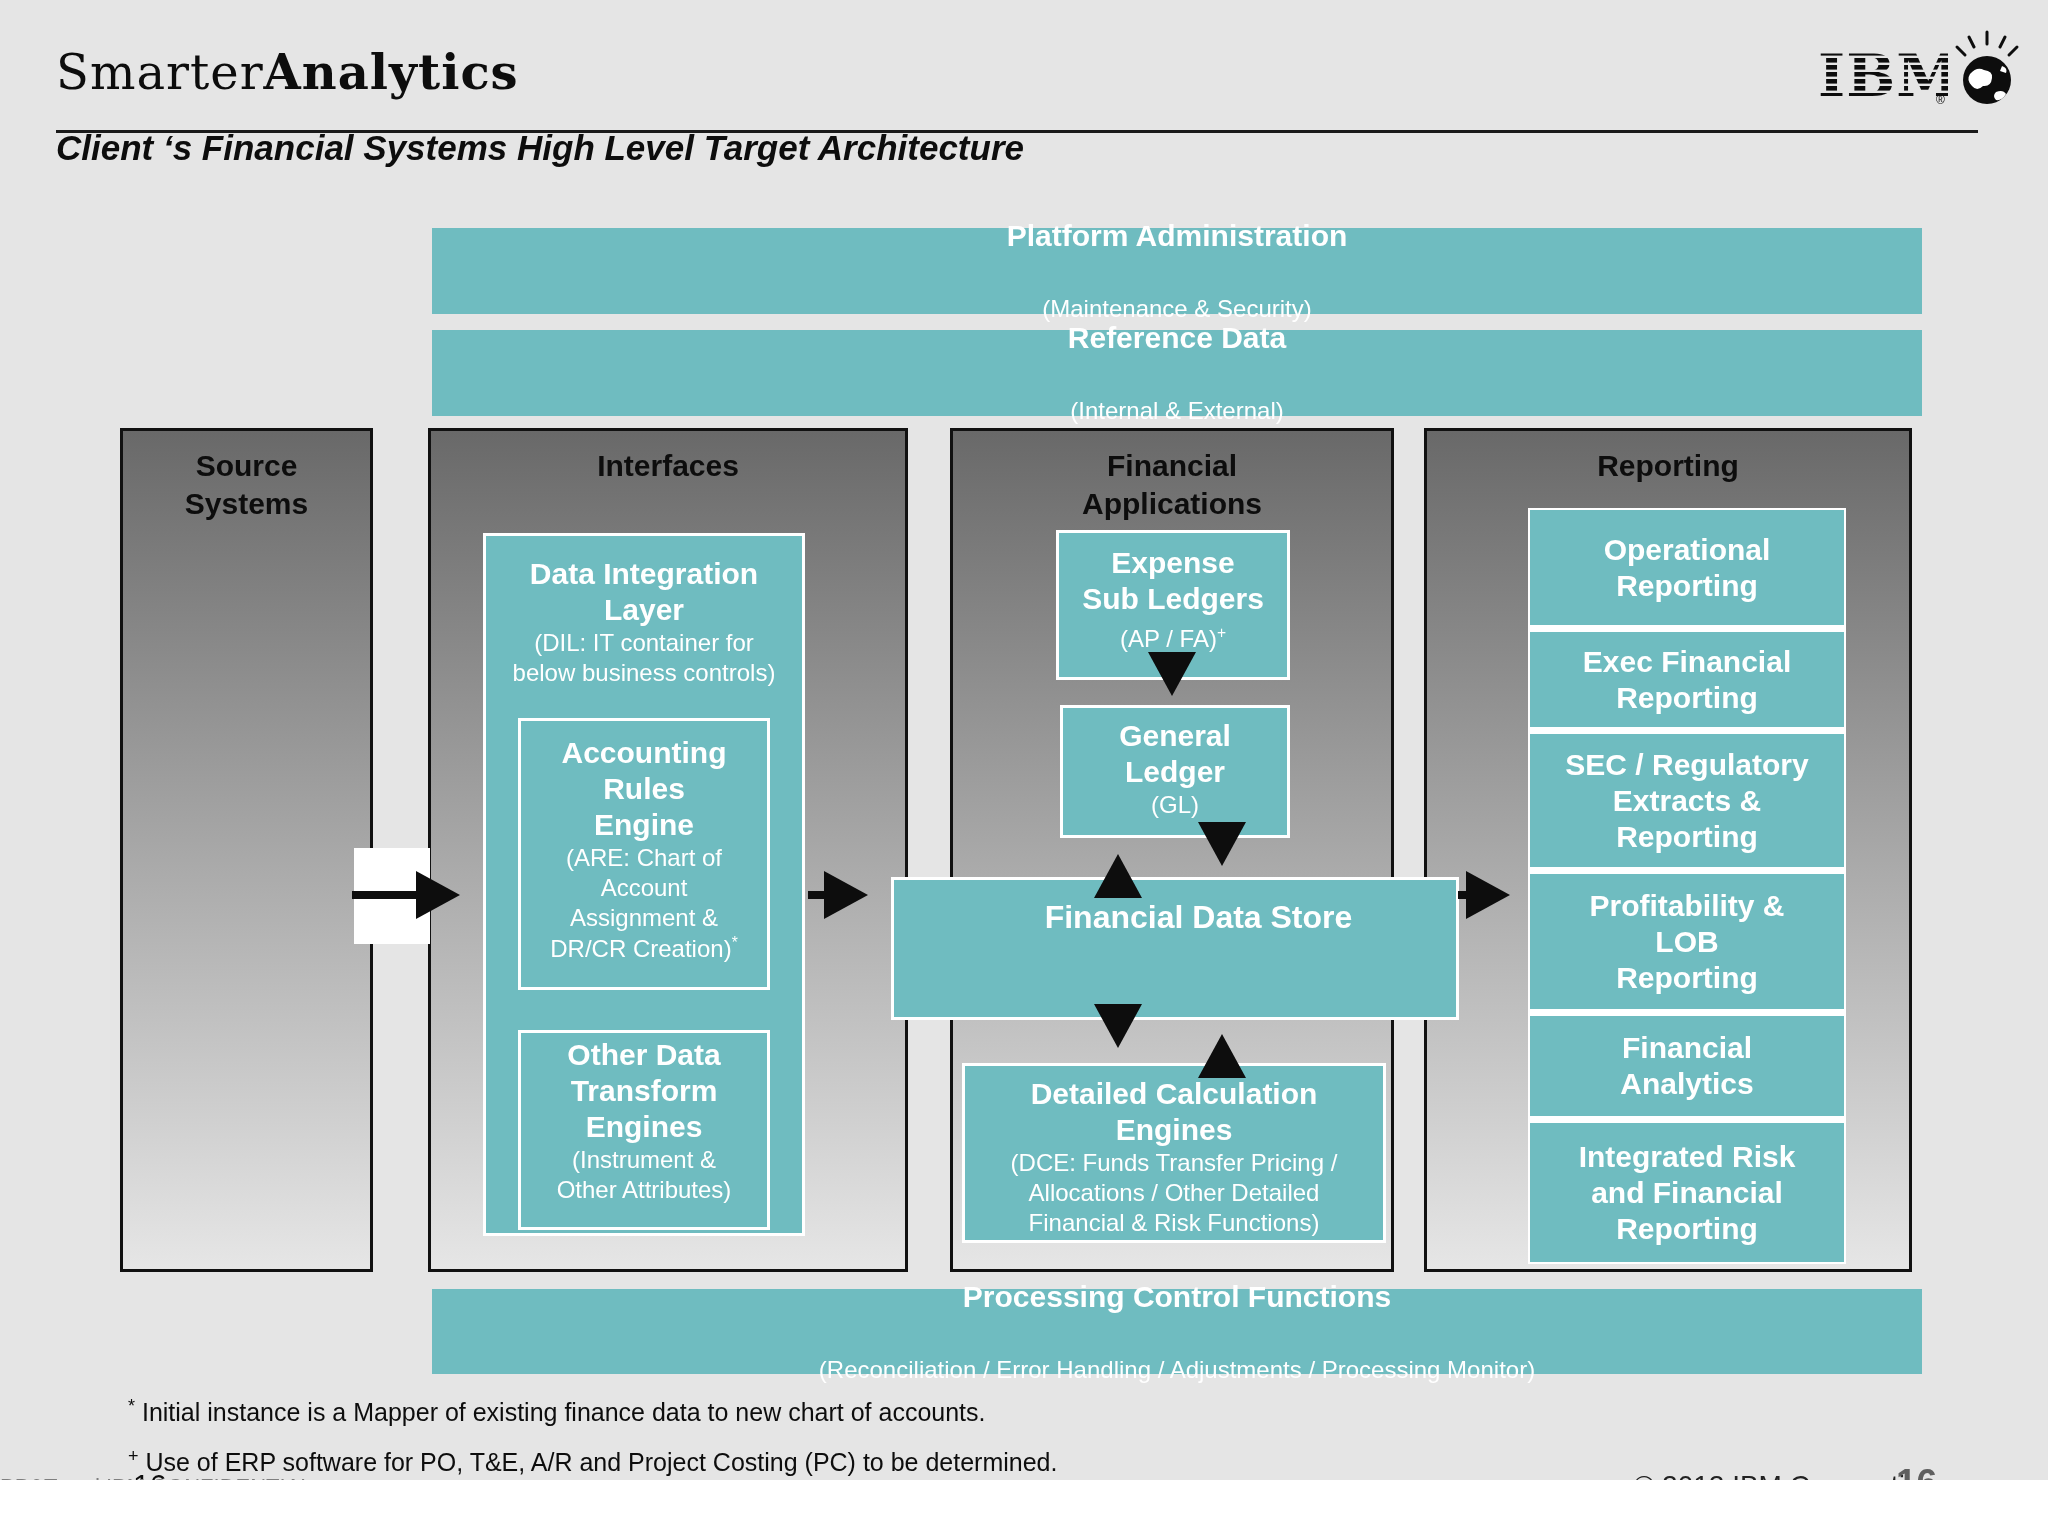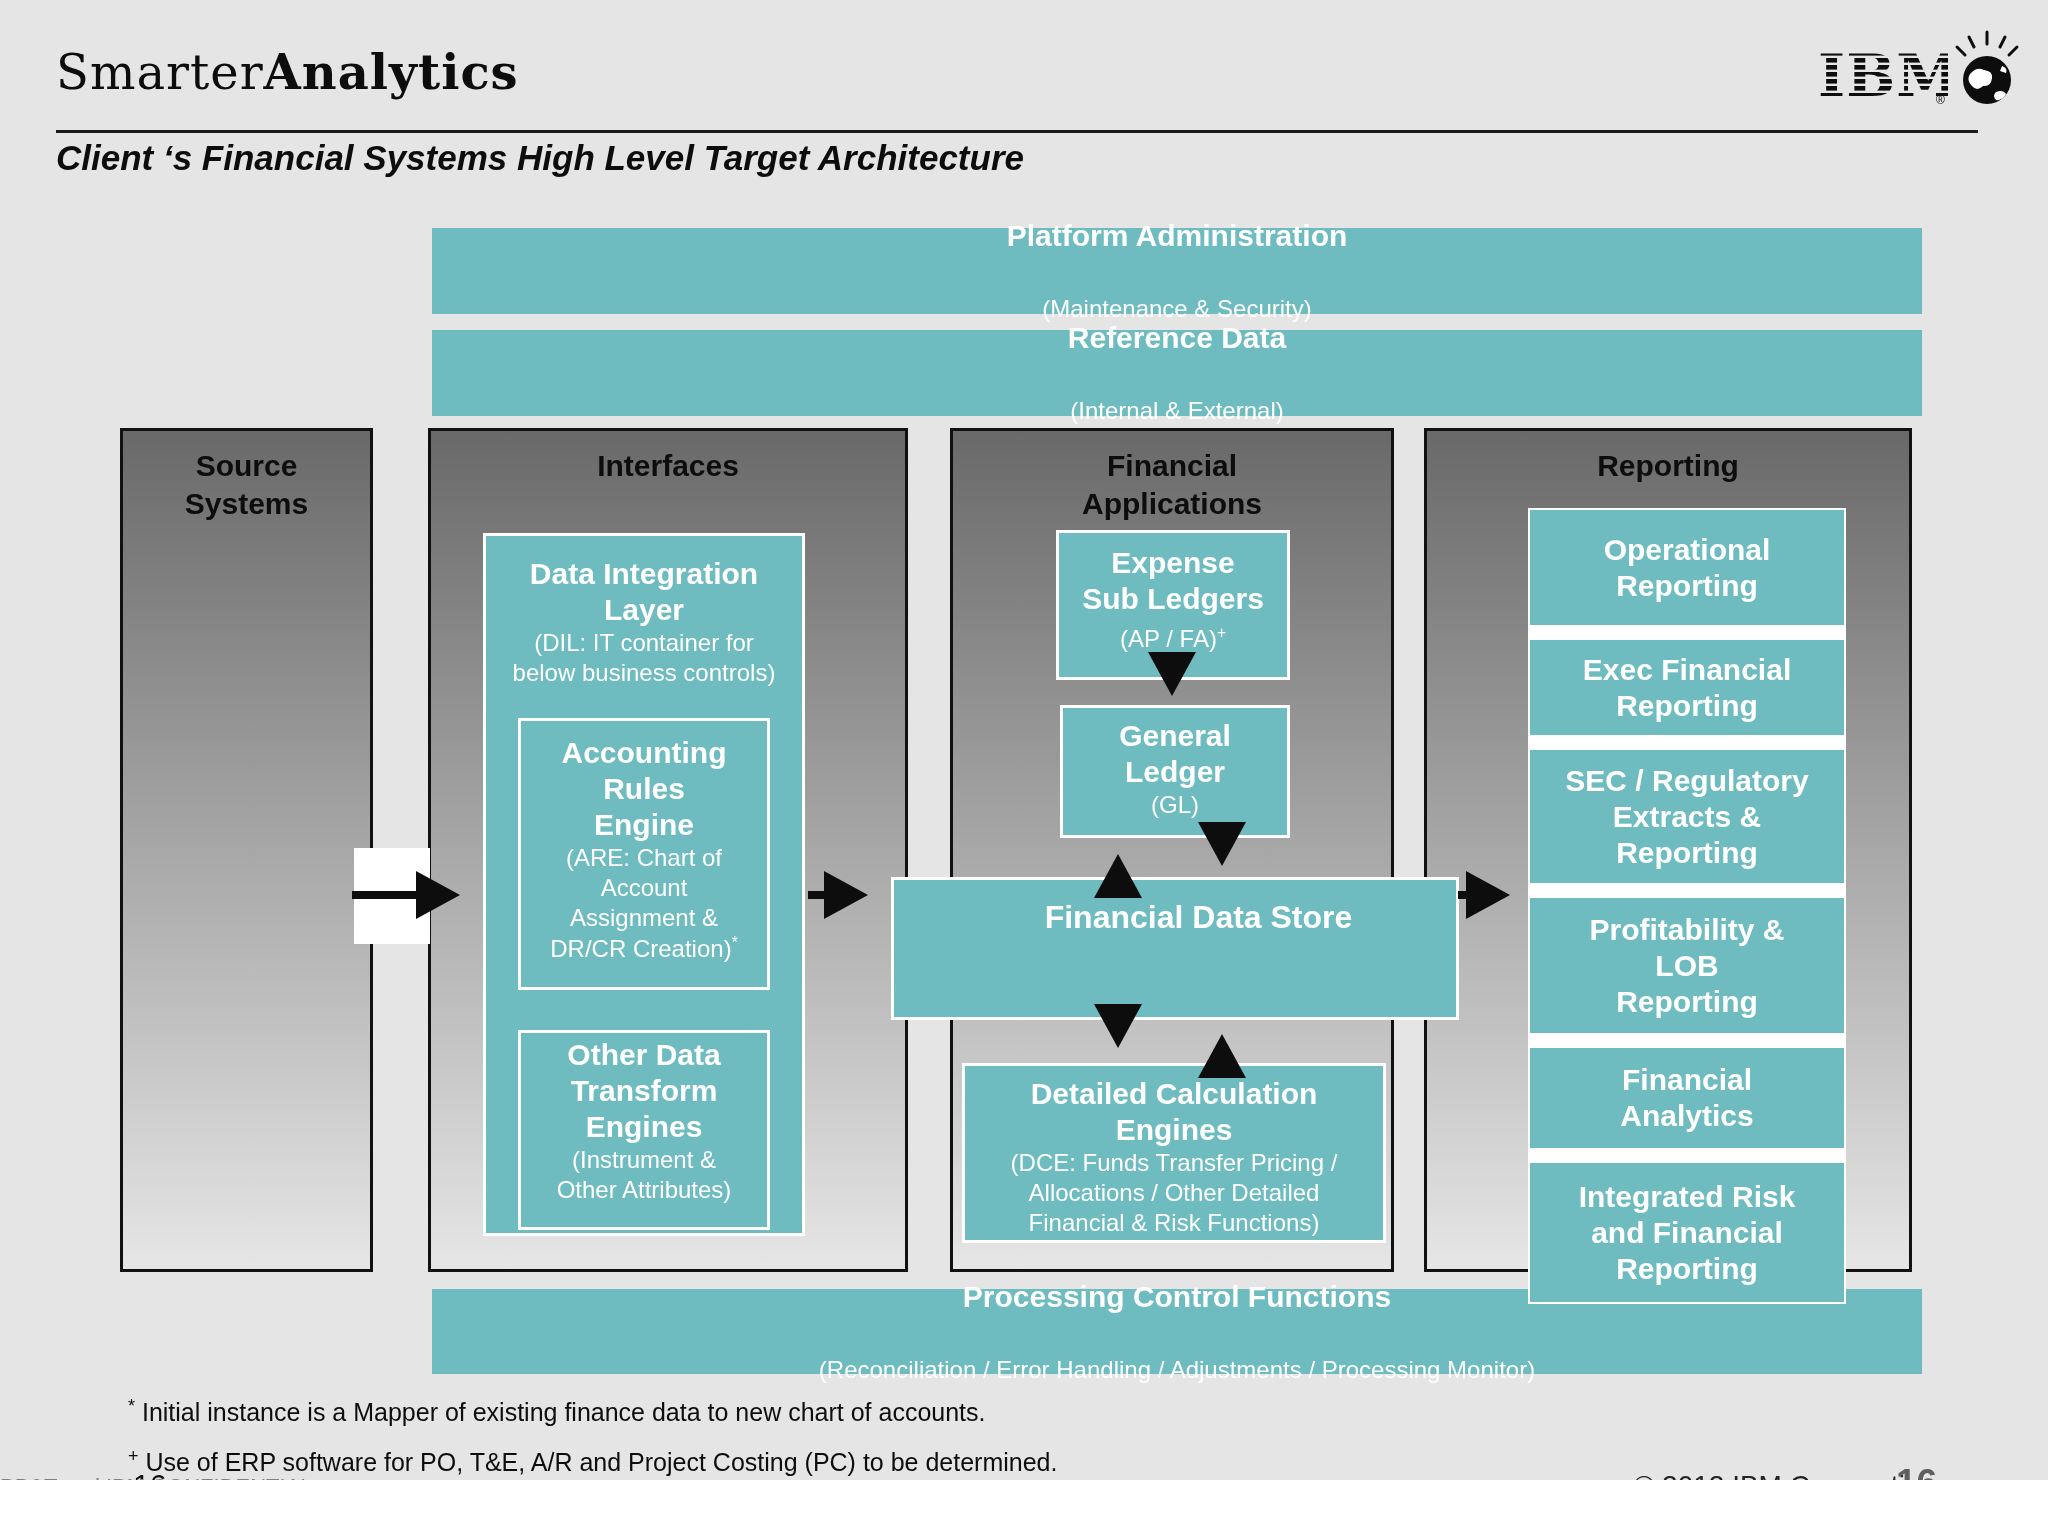--- a/index.html
+++ b/index.html
@@ -13,21 +13,21 @@
     position:relative;width:2048px;height:1480px;background:#e5e5e5;overflow:hidden;
     font-family:"Liberation Sans",sans-serif;color:#111;
   }
   .pre{white-space:pre-line;}
   
   .brand{position:absolute;left:56px;top:44px;font-family:"DejaVu Serif",serif;font-size:48px;letter-spacing:1px;color:#0d0d0d;}
   .brand .bold{font-weight:bold;}
   .brand-rule{position:absolute;left:56px;top:130px;width:1922px;height:3px;background:#1a1a1a;}
   .ibm-logo{position:absolute;left:1818px;top:44px;}
   .globe{position:absolute;left:1952px;top:30px;}
-  .slide-title{position:absolute;left:56px;top:138px;width:1700px;font-size:35px;font-weight:bold;font-style:italic;color:#0d0d0d;}
+  .slide-title{position:absolute;left:56px;top:128px;width:1700px;font-size:35px;font-weight:bold;font-style:italic;color:#0d0d0d;}
   
   .banner{position:absolute;left:432px;width:1490px;background:var(--teal);color:#fff;text-align:center;
           display:flex;flex-direction:column;justify-content:center;gap:40px;}
   .banner .b-title{font-weight:bold;font-size:30px;line-height:1.2;}
   .banner .b-sub{font-size:24px;line-height:1.25;}
   #banner-platform{top:228px;height:86px;}
   #banner-reference{top:330px;height:86px;}
   #banner-processing{top:1289px;height:85px;}
   
   .col{position:absolute;top:428px;height:844px;background:linear-gradient(to bottom,var(--col-top),var(--col-bottom));
@@ -46,21 +46,21 @@
   #box-other{left:518px;top:1030px;width:252px;height:200px;padding-top:4px;}
   #box-expense{left:1056px;top:530px;width:234px;height:150px;padding-top:12px;}
   #box-expense .t-sub{margin-top:6px;}
   #box-gl{left:1060px;top:705px;width:230px;height:133px;padding-top:10px;}
   #box-fds{left:891px;top:877px;width:568px;height:143px;padding-top:18px;z-index:3;padding-left:47px;}
   #box-fds .t-title{font-size:32px;}
   #box-dce{left:962px;top:1063px;width:424px;height:180px;padding-top:10px;}
   sup.mark{font-size:0.65em;vertical-align:super;}
   
   .rep-list{position:absolute;left:1528px;top:508px;width:318px;background:#fff;padding:2px;box-sizing:border-box;
-            display:flex;flex-direction:column;gap:15px;z-index:2;}
+            display:flex;flex-direction:column;gap:7px;z-index:2;}
   .rep-item{background:var(--teal);color:#fff;font-weight:bold;font-size:30px;line-height:1.2;
             display:flex;align-items:center;justify-content:center;text-align:center;}
   
   #arrows{position:absolute;left:0;top:0;z-index:4;pointer-events:none;}
   
   .footnote{position:absolute;left:128px;font-size:25px;color:#0d0d0d;}
   .footnote sup{font-size:18px;}
   #footnote-1{top:1396px;}
   #footnote-2{top:1446px;}
   #page-num-left{position:absolute;left:133px;top:1468px;font-size:30px;color:#0d0d0d;}

